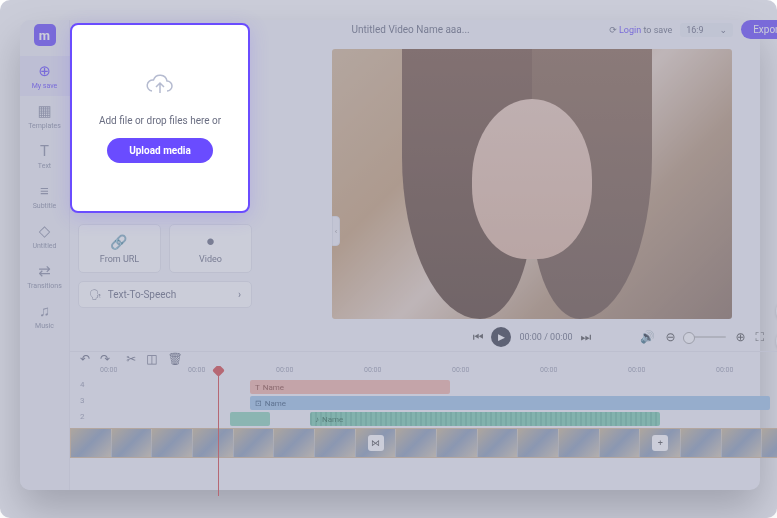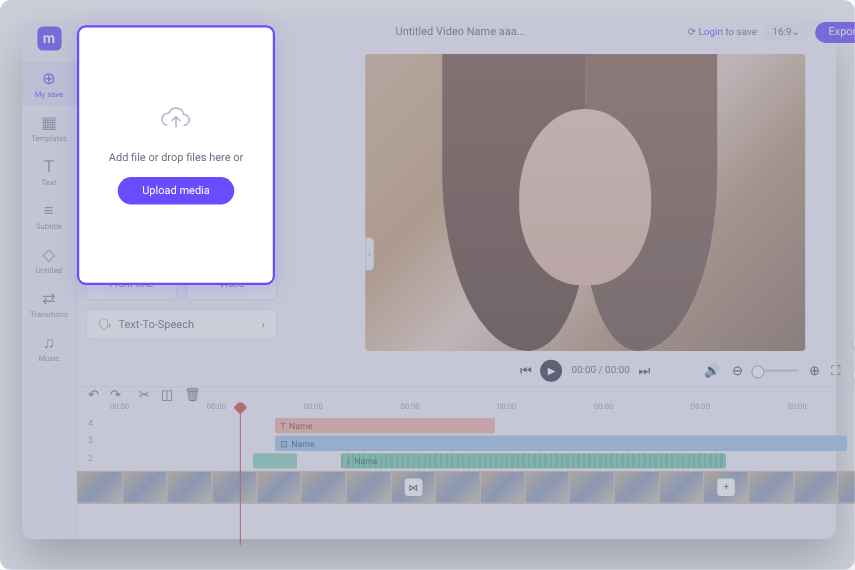--- a/index.html
+++ b/index.html
@@ -9,21 +9,21 @@
 .logo{width:22px;height:22px;background:#6a4cff;border-radius:5px;display:flex;align-items:center;justify-content:center;color:#fff;font-weight:700;font-size:13px;margin-bottom:10px}
 .sb-item{width:50px;display:flex;flex-direction:column;align-items:center;padding:6px 0;cursor:pointer;color:#8d91a5;gap:2px}
 .sb-item.active{color:#6a4cff;background:rgba(106,76,255,0.08)}
 .sb-item .ic{font-size:15px}
 .sb-item .lbl{font-size:7px}
 .main{flex:1;display:flex;flex-direction:column;position:relative}
 .topbar{height:28px;display:flex;align-items:center;padding:0 10px;gap:8px}
 .title{flex:1;font-size:10px;color:#6a6e82;text-align:center;margin-left:140px}
 .login-save{font-size:9px;color:#6a6e82}
 .login-save a{color:#6a4cff;}
-.ratio{font-size:9px;color:#6a6e82;background:#eceef4;padding:2px 6px;border-radius:3px;display:flex;align-items:center;gap:0}
+.ratio{font-size:9px;color:#6a6e82;background:#eceef4;padding:2px 6px;border-radius:3px;display:flex;align-items:center;gap:16px}
 .export{background:#6a4cff;color:#fff;font-size:10px;padding:4px 12px;border-radius:12px;border:none;cursor:pointer}
 .content{flex:1;display:flex;position:relative}
 .panel{width:190px;padding:0 8px}
 .panel-row{display:flex;gap:8px;margin-top:185px}
 .panel-card{flex:1;background:#fff;border:1px solid #e5e6ed;border-radius:5px;display:flex;flex-direction:column;align-items:center;justify-content:center;padding:8px 0;gap:4px;cursor:pointer;color:#6a6e82;font-size:9px}
 .panel-card .ic{font-size:14px}
 .tts{margin-top:8px;background:#fff;border:1px solid #e5e6ed;border-radius:5px;display:flex;align-items:center;padding:7px 10px;color:#6a6e82;font-size:10px;cursor:pointer;gap:6px}
 .tts .arr{margin-left:auto}
 .preview-area{flex:1;display:flex;flex-direction:column;align-items:center;padding:10px 40px 4px}
 .preview{width:400px;height:270px;background:linear-gradient(135deg,#d4b896 0%,#c9a378 30%,#e8d4c3 50%,#b89878 70%,#8a6f5c 100%);border-radius:3px;position:relative;overflow:hidden}
@@ -50,24 +50,24 @@
 .clip-text{background:#f2b5a8;color:#8a4a3e;left:150px;width:200px}
 .clip-sub{background:#9ec5e8;color:#3a5a7a;left:150px;width:520px}
 .clip-elem{background:#8ad4b8;color:#2a6a4e;left:130px;width:40px}
 .clip-audio{background:#7aceb0;color:#2a6a4e;left:210px;width:350px;background-image:repeating-linear-gradient(90deg,#6abca0 0,#6abca0 2px,#7aceb0 2px,#7aceb0 5px)}
 .thumbs{display:flex;height:30px;border:1px solid #d4b896;margin-top:2px}
 .thumb{flex:1;background:linear-gradient(135deg,#c9b896,#8a9db8,#d4c8b0);border-right:1px solid rgba(255,255,255,0.3);position:relative}
 .thumb-btn{position:absolute;top:50%;left:50%;transform:translate(-50%,-50%);width:16px;height:16px;background:#fff;border-radius:3px;display:flex;align-items:center;justify-content:center;font-size:9px;color:#555}
 .float-icons{position:absolute;right:4px;top:260px;display:flex;flex-direction:column;gap:6px}
 .float-ic{width:24px;height:24px;border-radius:50%;background:#fff;box-shadow:0 1px 3px rgba(0,0,0,0.2);display:flex;align-items:center;justify-content:center;font-size:12px}
 .overlay{position:absolute;left:0;top:0;width:777px;height:518px;background:rgba(140,145,170,0.45);z-index:10;border-radius:10px;pointer-events:none}
-.upload-panel{position:absolute;left:70px;top:23px;width:180px;height:236px;background:#fff;border:2px solid #6a4cff;border-radius:8px;z-index:20;display:flex;flex-direction:column;align-items:center;justify-content:center;gap:12px;box-shadow:0 4px 20px rgba(106,76,255,0.2)}
+.upload-panel{position:absolute;left:70px;top:23px;width:180px;height:190px;background:#fff;border:2px solid #6a4cff;border-radius:8px;z-index:20;display:flex;flex-direction:column;align-items:center;justify-content:center;gap:12px;box-shadow:0 4px 20px rgba(106,76,255,0.2)}
 .cloud{font-size:24px;color:#b5bbd0}
 .up-txt{font-size:10px;color:#6a6e82}
-.up-btn{background:#6a4cff;color:#fff;border:none;padding:7px 22px;border-radius:16px;font-size:10px;cursor:pointer;font-weight:400}
+.up-btn{background:#6a4cff;color:#fff;border:none;padding:7px 22px;border-radius:16px;font-size:10px;cursor:pointer;font-weight:700}
 .chev{position:absolute;left:262px;top:177px;width:8px;height:30px;background:#f0f1f6;border:1px solid #e0e2ea;border-radius:0 4px 4px 0;display:flex;align-items:center;justify-content:center;font-size:8px;color:#999;z-index:2}
 </style>
 </head>
 <body>
 
 <div class="app">
   <div class="sidebar">
     <div class="logo">m</div>
     <div class="sb-item active">
         <span class="ic">⊕</span>

